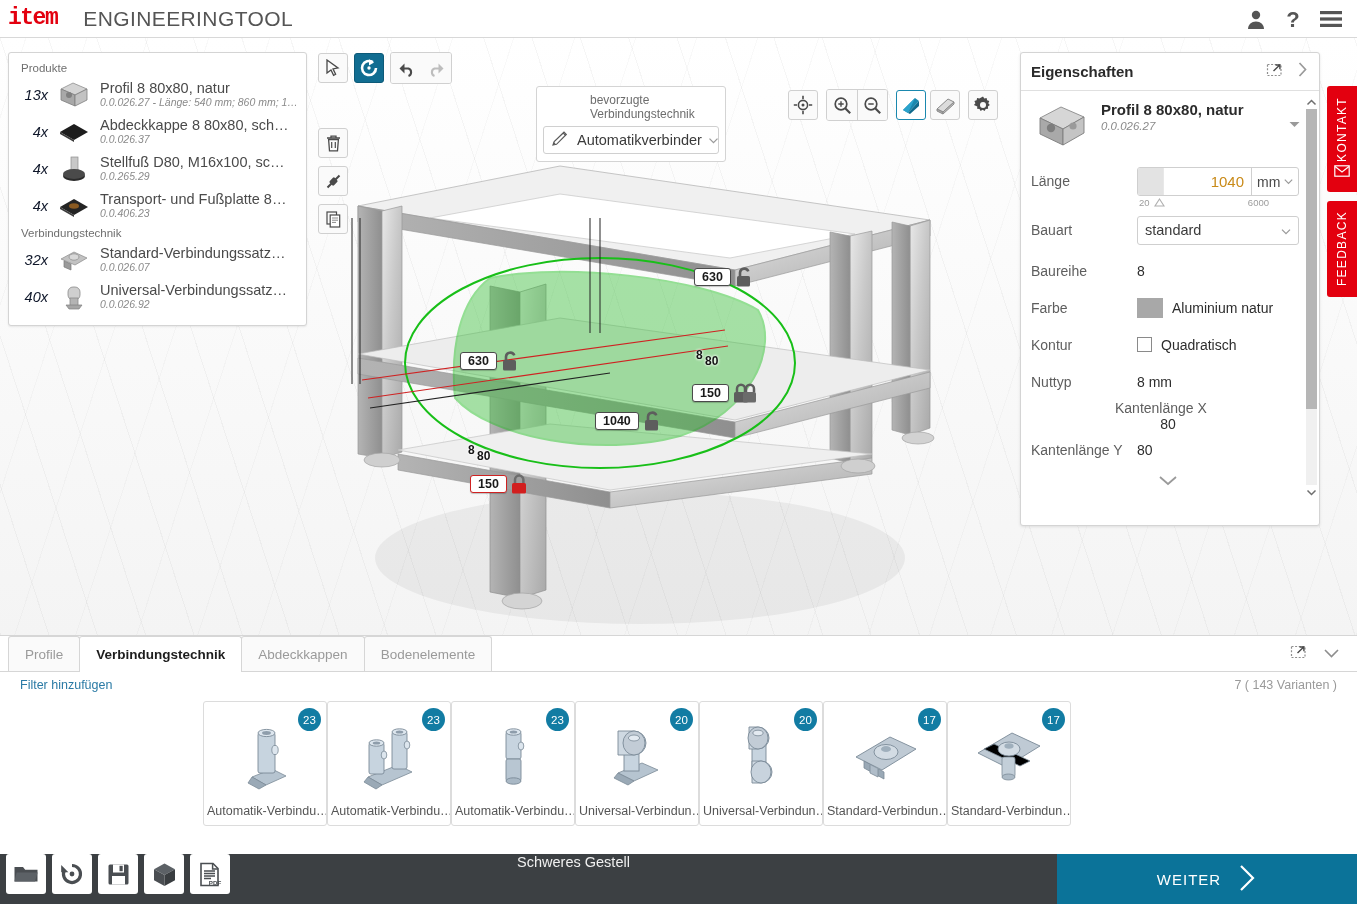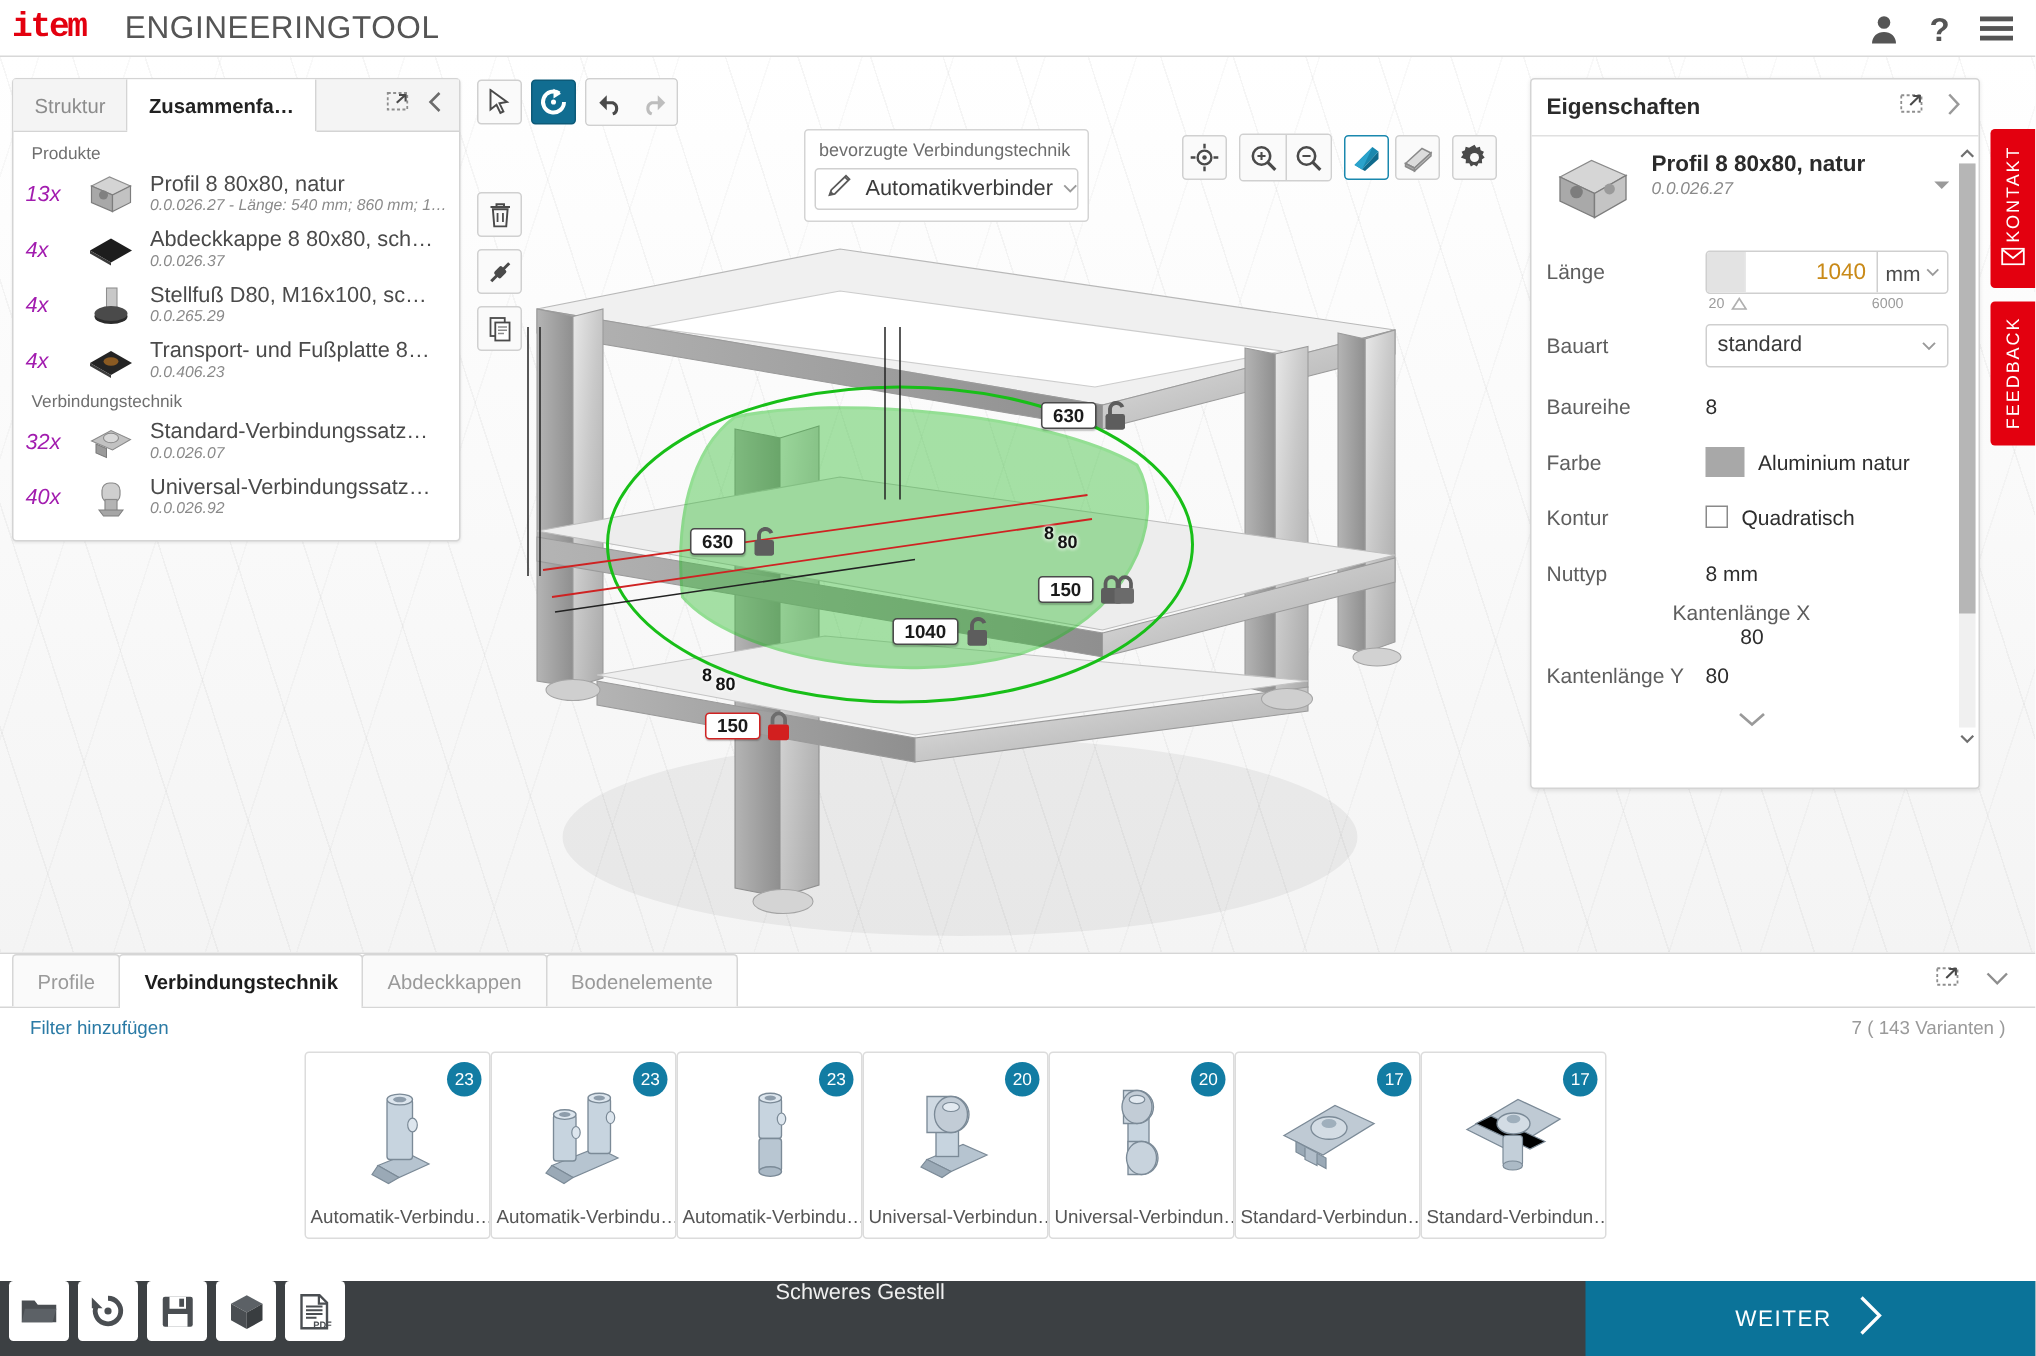--- a/index.html
+++ b/index.html
@@ -53,21 +53,21 @@
   .ptab {
     display: flex; align-items: center; justify-content: center;
     padding: 0 14px; font-size: 13.5px; color: #8c8c8c; cursor: pointer;
     border-right: 1px solid #d4d4d4; background: #f4f4f4; white-space: nowrap;
   }
   .ptab.active { background: #fff; color: #222; font-weight: bold; border-bottom: 1px solid #fff; margin-bottom: -1px; }
   #panel-tab-actions { margin-left: auto; display: flex; align-items: center; gap: 10px; padding: 0 10px; }
   #product-list { padding: 6px 6px 10px 6px; }
   .group-label { font-size: 11.5px; color: #6f6f6f; padding: 3px 0 2px 6px; }
   .prod-row { display: flex; align-items: center; height: 37px; padding: 0 2px; cursor: pointer; }
-  .prod-qty { width: 38px; font-size: 14.5px; font-style: italic; color: #a21caf; padding-right: 7px; flex: none; }
+  .prod-qty { width: 38px; text-align: right; font-size: 14.5px; font-style: italic; color: #0f172a; padding-right: 7px; flex: none; }
   .prod-thumb { width: 38px; height: 33px; flex: none; display: flex; align-items: center; justify-content: center; }
   .prod-text { min-width: 0; flex: 1; padding-left: 7px; }
   .prod-name { font-size: 14.5px; color: #4a4a4a; white-space: nowrap; overflow: hidden; text-overflow: clip; line-height: 16px; }
   .prod-sub { font-size: 10.5px; font-style: italic; color: #8a8a8a; white-space: nowrap; overflow: hidden; line-height: 13px; }
 
   
   .tool-btn {
     width: 30px; height: 30px; border: 1px solid #d0d0d0; border-radius: 3px;
     background: #fafafa; display: flex; align-items: center; justify-content: center;
     cursor: pointer; color: #5a5a5a;
@@ -77,21 +77,21 @@
   #tool-rail-top { position: absolute; left: 318px; top: 14px; display: flex; align-items: center; gap: 6px; }
   #tool-group-undo { display: flex; border: 1px solid #d0d0d0; border-radius: 3px; overflow: hidden; background: #fafafa; }
   #tool-group-undo .tool-btn { border: none; border-radius: 0; }
   #tool-rail-left { position: absolute; left: 318px; top: 90px; display: flex; flex-direction: column; gap: 8px; }
 
   
   #pref-joining {
     position: absolute; left: 536px; top: 48px; width: 190px;
     background: #fff; border: 1px solid #d4d4d4; border-radius: 3px; padding: 5px 6px 7px;
   }
-  #pref-joining-label { font-size: 12px; color: #6d6d6d; padding: 1px 3px 5px; }
+  #pref-joining-label { font-size: 12px; color: #6d6d6d; padding: 1px 3px 5px; margin-left: 44px; }
   #pref-joining-select {
     display: flex; align-items: center; gap: 6px; height: 28px;
     border: 1px solid #d0d0d0; border-radius: 3px; background: #fff; padding: 0 6px; cursor: pointer;
   }
   #pref-joining-value { font-size: 14.5px; color: #3b3b3b; flex: 1; white-space: nowrap; }
 
   
   #view-tools { position: absolute; left: 788px; top: 51px; display: flex; align-items: center; gap: 8px; }
   #zoom-group { display: flex; border: 1px solid #d0d0d0; border-radius: 3px; overflow: hidden; background: #fafafa; }
   #zoom-group .tool-btn { border: none; border-radius: 0; }
@@ -349,37 +349,20 @@
       </div>
     </div>
 
     <div class="dim-plain" style="left:386px; top:190px;">8</div>
     <div class="dim-plain" style="left:395px; top:196px;">80</div>
     <div class="dim-plain" style="left:158px; top:285px;">8</div>
     <div class="dim-plain" style="left:167px; top:291px;">80</div>
   </div>
 
   <div id="structure-panel">
-    <div id="panel-tabs">
-      <div class="ptab">Struktur</div>
-      <div class="ptab active">Zusammenfa…</div>
-      <div id="panel-tab-actions">
-        <span>
-          <svg width="17" height="15" viewBox="0 0 17 15">
-              <rect x="1.5" y="2" width="13" height="11" fill="none" stroke="#8e8e8e" stroke-width="1.2" stroke-dasharray="2 1.6"></rect>
-              <path d="M7.5 8.5L13 3.5M9 3.3h4.4v4.3" fill="none" stroke="#4a4a4a" stroke-width="1.4"></path>
-            </svg>
-        </span>
-        <span>
-          <svg width="12" height="16" viewBox="0 0 12 16">
-              <path d="M9 2L3 8l6 6" fill="none" stroke="#6b6b6b" stroke-width="1.7"></path>
-            </svg>
-        </span>
-      </div>
-    </div>
     <div id="product-list">
       <div class="group-label">Produkte</div>
 
       <div class="prod-row">
         <div class="prod-qty">13x</div>
         <div class="prod-thumb">
           <svg width="34" height="30" viewBox="0 0 34 30">
               <polygon points="4,9 16,3 30,9 18,15" fill="#d4d4d4" stroke="#8f8f8f" stroke-width="0.8"></polygon>
               <polygon points="4,9 18,15 18,26 4,20" fill="#a8a8a8" stroke="#7d7d7d" stroke-width="0.8"></polygon>
               <polygon points="18,15 30,9 30,20 18,26" fill="#c2c2c2" stroke="#7d7d7d" stroke-width="0.8"></polygon>

